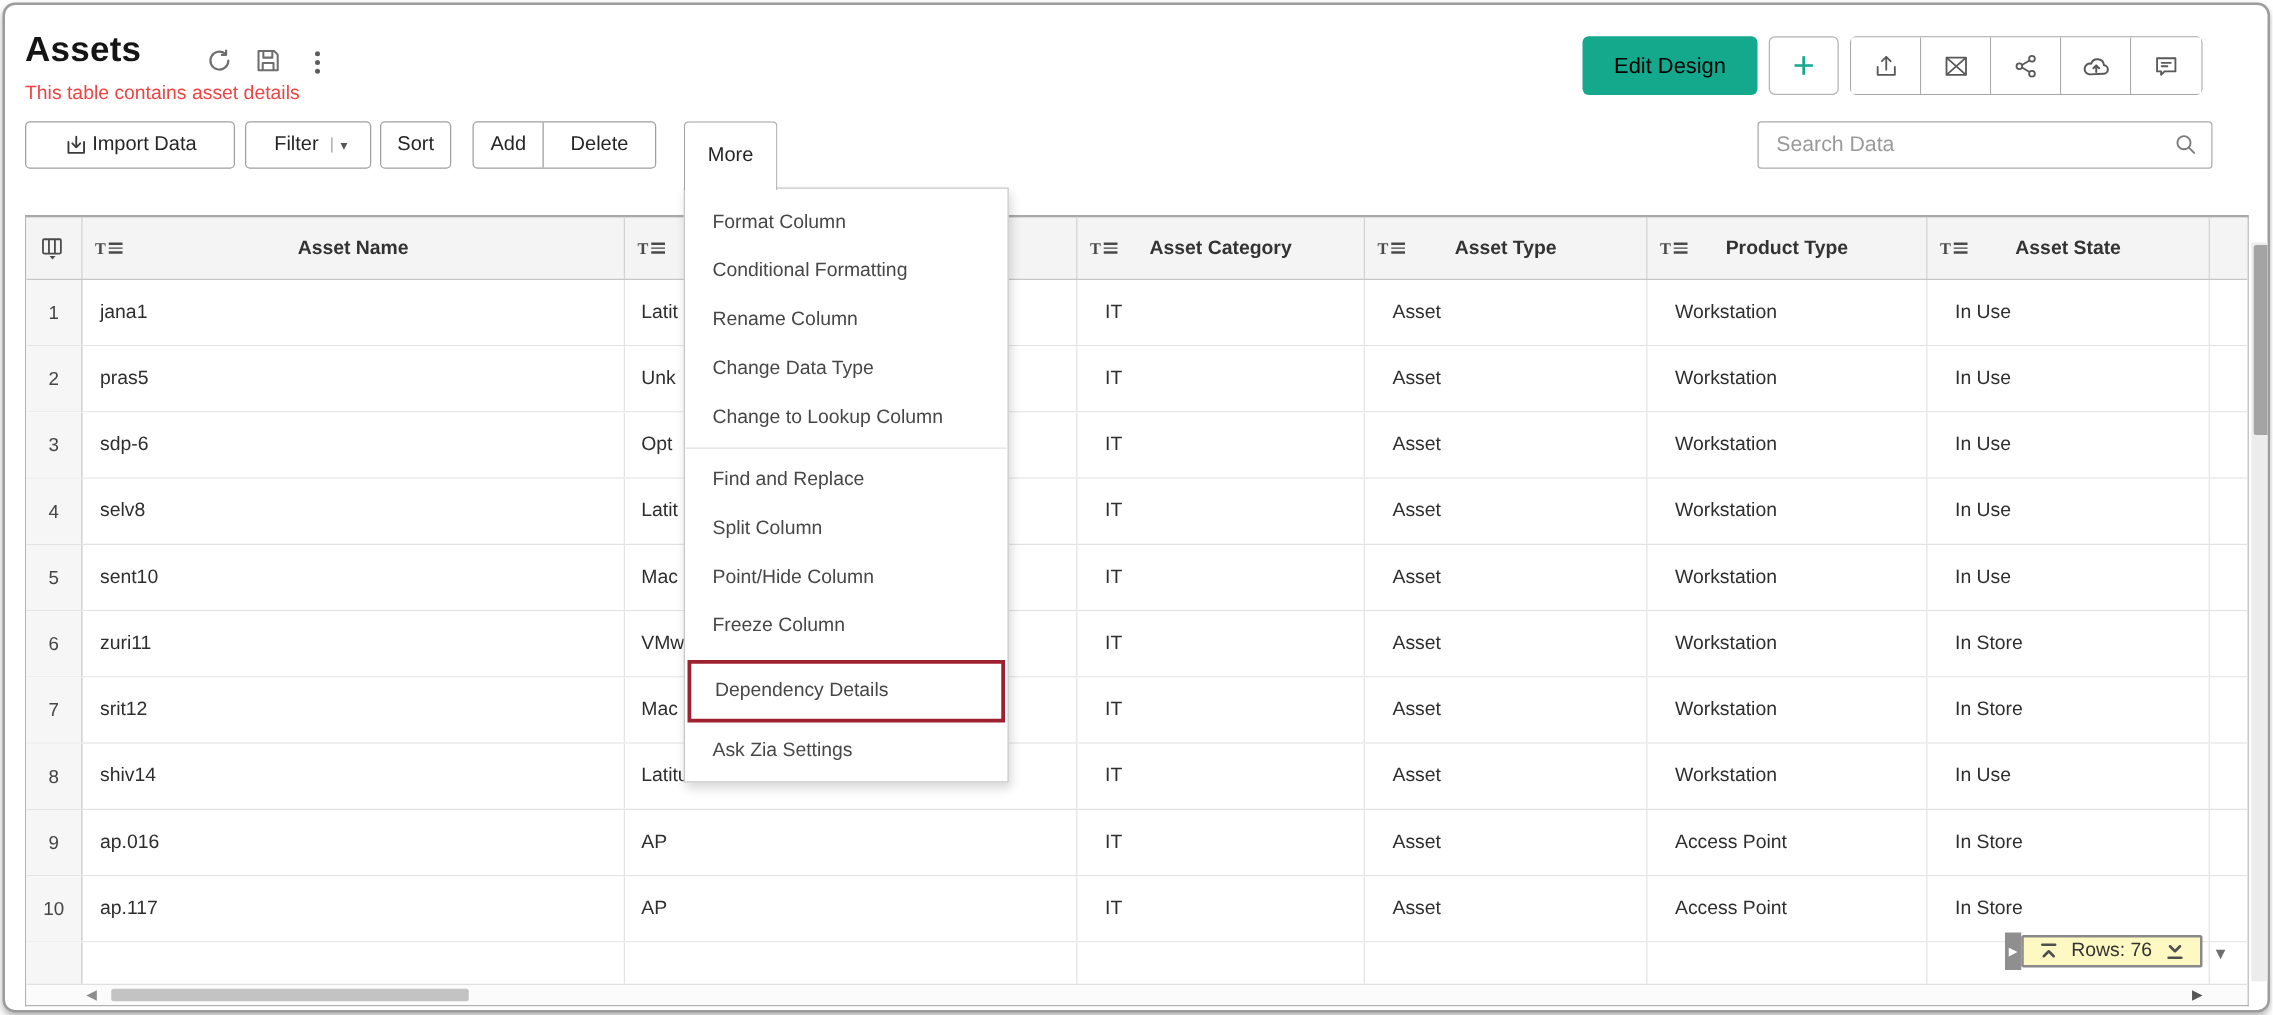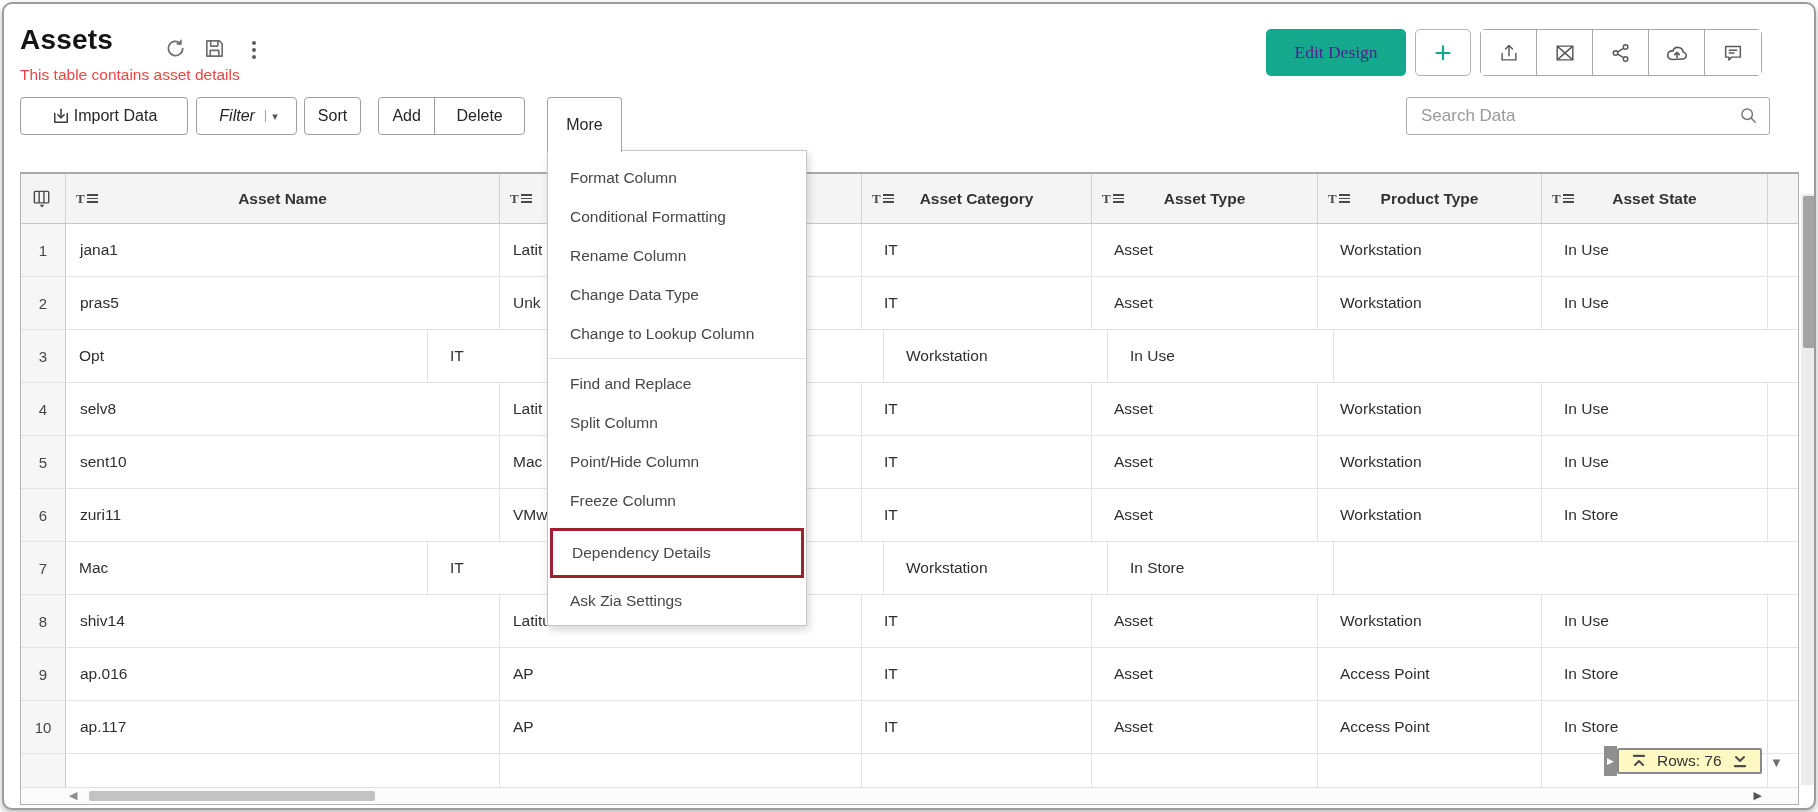--- a/index.html
+++ b/index.html
@@ -9,34 +9,34 @@
             box-shadow:0 3px 6px rgba(0,0,0,.28); }
   .abs { position:absolute; }
 
   
   .page-title { left:16px; top:20px; font-size:28px; font-weight:bold; color:#151515; letter-spacing:.2px; }
   .page-subtitle { left:16px; top:62px; font-size:15.5px; color:#ef4444; }
   .title-icon { color:#6e6e6e; cursor:pointer; }
   .kebab { display:flex; flex-direction:column; gap:3px; padding:2px; }
   .kebab i { width:4px; height:4px; background:#5d5d5d; border-radius:50%; }
 
-  .btn-edit-design { left:1262px; top:25px; width:140px; height:47px; background:#14a98c; color:#4c1d95;
-       border:none; border-radius:5px; font-size:17.5px; font-family:Liberation Serif, serif; cursor:pointer; }
+  .btn-edit-design { left:1262px; top:25px; width:140px; height:47px; background:#14a98c; color:#000000;
+       border:none; border-radius:5px; font-size:17.5px; font-family:Liberation Sans, sans-serif; cursor:pointer; }
   .btn-plus { left:1411px; top:25px; width:56px; height:47px; background:#fff; border:1px solid #b3b3b3;
        border-radius:5px; color:#14a98c; font-size:30px; font-weight:300; line-height:40px; cursor:pointer; }
   .icon-group { left:1476px; top:25px; height:47px; display:flex; border:1px solid #a8a8a8; border-radius:5px; background:#fff; }
   .icon-group .igbtn { width:56px; display:flex; align-items:center; justify-content:center;
        border-right:1px solid #a8a8a8; cursor:pointer; background:#fff; }
   .icon-group .igbtn:last-child { border-right:none; }
 
   
   .tbtn { position:absolute; top:93px; height:38px; background:#fff; border:1px solid #9f9f9f; border-radius:4px;
           font-size:16px; color:#262626; display:flex; align-items:center; justify-content:center; cursor:pointer; }
   .btn-import { left:16px; width:168px; gap:3px; }
-  .filter-group { left:192px; width:101px; padding:12px;font-style:italic; }
+  .filter-group { left:192px; width:101px; padding:12px; }
   .filter-main { width:76px; height:100%; display:flex; align-items:center; justify-content:center; }
   .filter-arrow { width:25px; height:100%; display:flex; align-items:center; justify-content:center;
                   border-left:1px solid #9f9f9f; font-size:11px; color:#555; }
   .btn-sort { left:300px; width:57px; }
   .add-del-group { left:374px; width:147px; padding:0; }
   .seg { height:100%; display:flex; align-items:center; justify-content:center; }
   .seg-add { width:57px; border-right:1px solid #9f9f9f; }
   .seg-del { width:90px; }
   .more-tab { left:543px; top:93px; width:75px; height:55px; background:#fff; border:1px solid #a5a5a5;
       border-bottom:none; border-radius:4px 4px 0 0; z-index:45; display:flex; align-items:center;
@@ -295,20 +295,21 @@
           <div class="bcell c2 pad13">Unk</div>
           <div class="bcell c3 pad22">IT</div>
           <div class="bcell c4 pad22">Asset</div>
           <div class="bcell c5 pad22">Workstation</div>
           <div class="bcell c6 pad22">In Use</div>
           <div class="bcell c7"></div>
         </div>
 
         <div class="brow">
           <div class="bcell c0 cell-num">3</div>
+          <div class="bcell c1 pad14">sdp-6</div>
           <div class="bcell c2 pad13">Opt</div>
           <div class="bcell c3 pad22">IT</div>
           <div class="bcell c4 pad22">Asset</div>
           <div class="bcell c5 pad22">Workstation</div>
           <div class="bcell c6 pad22">In Use</div>
           <div class="bcell c7"></div>
         </div>
 
         <div class="brow">
           <div class="bcell c0 cell-num">4</div>
@@ -338,20 +339,21 @@
           <div class="bcell c2 pad13">VMw</div>
           <div class="bcell c3 pad22">IT</div>
           <div class="bcell c4 pad22">Asset</div>
           <div class="bcell c5 pad22">Workstation</div>
           <div class="bcell c6 pad22">In Store</div>
           <div class="bcell c7"></div>
         </div>
 
         <div class="brow">
           <div class="bcell c0 cell-num">7</div>
+          <div class="bcell c1 pad14">srit12</div>
           <div class="bcell c2 pad13">Mac</div>
           <div class="bcell c3 pad22">IT</div>
           <div class="bcell c4 pad22">Asset</div>
           <div class="bcell c5 pad22">Workstation</div>
           <div class="bcell c6 pad22">In Store</div>
           <div class="bcell c7"></div>
         </div>
 
         <div class="brow">
           <div class="bcell c0 cell-num">8</div>

